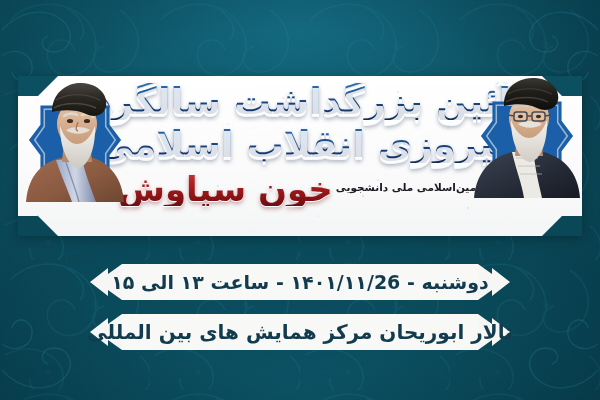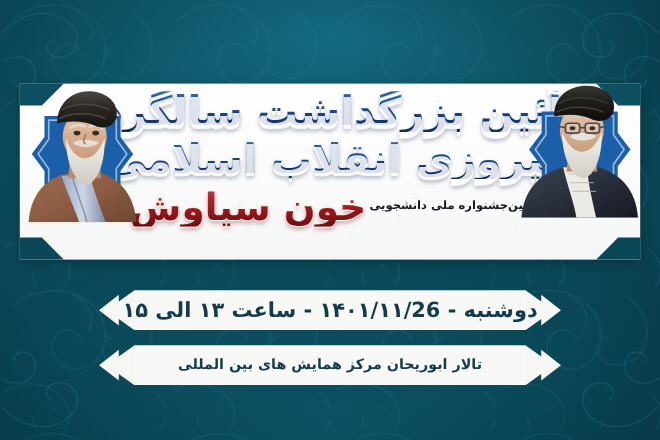--- a/index.html
+++ b/index.html
@@ -98,21 +98,21 @@
     position:absolute;left:50%;transform:translateX(-50%);
     width:420px;height:40px;
   }
   .ribbon-date{top:262px;}
   .ribbon-venue{top:312px;}
   .ribbon-label{
     position:absolute;inset:0;display:flex;align-items:center;justify-content:center;
     color:#123b4e;font-size:19px;font-weight:bold;white-space:nowrap;
     letter-spacing:0;padding-bottom:1px;
   }
-  .ribbon-venue .ribbon-label{font-size:13px;}
+  .ribbon-venue .ribbon-label{font-size:20px;}
 
   
   .corner-orn{position:absolute;width:92px;height:92px;opacity:.5;pointer-events:none;}
   .co-tl{left:0;top:0;}
   .co-tr{right:0;top:0;transform:scaleX(-1);}
   .co-bl{left:0;bottom:0;transform:scaleY(-1);}
   .co-br{right:0;bottom:0;transform:scale(-1,-1);}
 </style>
 </head>
 <body>
@@ -200,21 +200,21 @@
     </svg>
   </div>
 
   <div class="headline">
     <div class="title-line1">آئین بزرگداشت سالگرد</div>
     <div class="title-line2">پیروزی انقلاب اسلامی</div>
     <div class="subrow">
       <div class="red-title">خون سیاوش</div>
       <div class="sub-lines">
         <span>و اختتامیه‌ی سومین</span>
-        <span>جشنواره ملی دانشجویی</span>
+        <span>اسلامی ملی دانشجویی</span>
       </div>
     </div>
   </div>
 
   <div class="medallion med-left">
     <svg class="med-star" viewBox="0 0 100 100" aria-hidden="true">
       <path d="M50 2 L66 14 L86 14 L86 34 L98 50 L86 66 L86 86 L66 86 L50 98 L34 86 L14 86 L14 66 L2 50 L14 34 L14 14 L34 14 Z" fill="#1b5fa8"></path>
       <path d="M50 8 L64 18 L82 18 L82 36 L92 50 L82 64 L82 82 L64 82 L50 92 L36 82 L18 82 L18 64 L8 50 L18 36 L18 18 L36 18 Z" fill="none" stroke="#ffffff" stroke-width="1.6" opacity=".55"></path>
     </svg>
     <svg class="med-photo" viewBox="0 0 118 124" aria-hidden="true">

